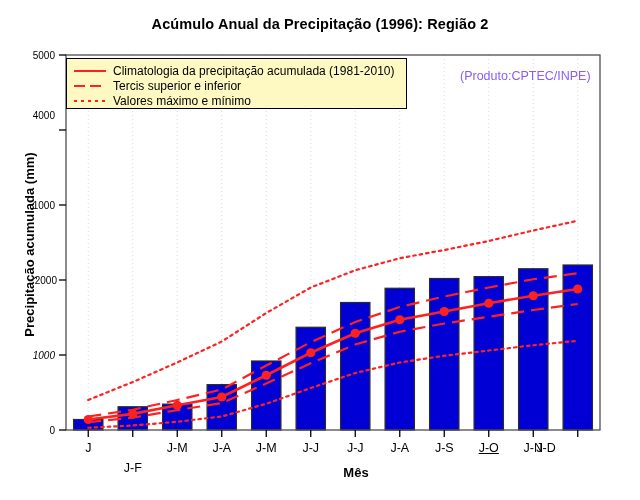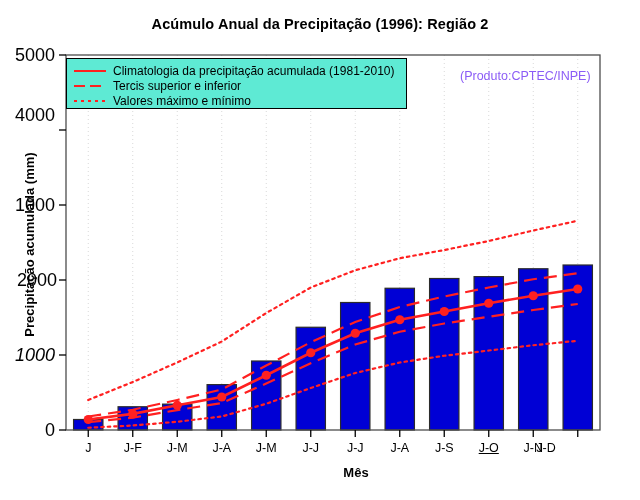--- a/index.html
+++ b/index.html
@@ -54,37 +54,37 @@
   .plot-svg {
     position: absolute;
     left: 0;
     top: 0;
   }
   .ytick-label {
     position: absolute;
     right: 0;
     width: 46px;
     text-align: right;
-    font-size: 18px;
+    font-size: 10px;
     line-height: 13px;
   }
   .xtick-label {
     position: absolute;
     width: 60px;
     text-align: center;
     font-size: 12.5px;
     line-height: 13px;
   }
   .legend-box {
     position: absolute;
     left: 66px;
     top: 58px;
     width: 341px;
     height: 51px;
-    background: #5eead4;
+    background: #fef9c3;
     border: 1px solid #000000;
     box-sizing: border-box;
   }
   .legend-row {
     position: absolute;
     left: 0;
     height: 16px;
     width: 100%;
   }
   .legend-row.r0 { top: 4px; }
@@ -214,21 +214,21 @@
   <div id="ytick-labels">
       <div class="ytick-label" style="top: 423.5px; right: 585px;">0</div>
       <div class="ytick-label" style="top: 348.5px; right: 585px; font-style: italic;">1000</div>
       <div class="ytick-label" style="top: 273.5px; right: 583px;">2000</div>
       <div class="ytick-label" style="top: 198.5px; right: 585px;">1000</div>
       <div class="ytick-label" style="top: 109px; right: 585px;">4000</div>
       <div class="ytick-label" style="top: 48.5px; right: 585px;">5000</div>
     </div>
   <div id="xtick-labels">
       <div class="xtick-label" style="left: 58.25px; top: 442px;">J</div>
-      <div class="xtick-label" style="left: 102.75px; top: 442px;">J-F</div>
+      <div class="xtick-label" style="left: 102.75px; top: 462px;">J-F</div>
       <div class="xtick-label" style="left: 147.25px; top: 442px;">J-M</div>
       <div class="xtick-label" style="left: 191.75px; top: 442px;">J-A</div>
       <div class="xtick-label" style="left: 236.25px; top: 442px;">J-M</div>
       <div class="xtick-label" style="left: 280.75px; top: 442px;">J-J</div>
       <div class="xtick-label" style="left: 325.25px; top: 442px;">J-J</div>
       <div class="xtick-label" style="left: 369.75px; top: 442px;">J-A</div>
       <div class="xtick-label" style="left: 414.25px; top: 442px;">J-S</div>
       <div class="xtick-label" style="left: 458.75px; top: 442px; text-decoration: underline;">J-O</div>
       <div class="xtick-label" style="left: 503.25px; top: 442px;">J-N</div>
       <div class="xtick-label" style="left: 516px; top: 442px;">J-D</div>

